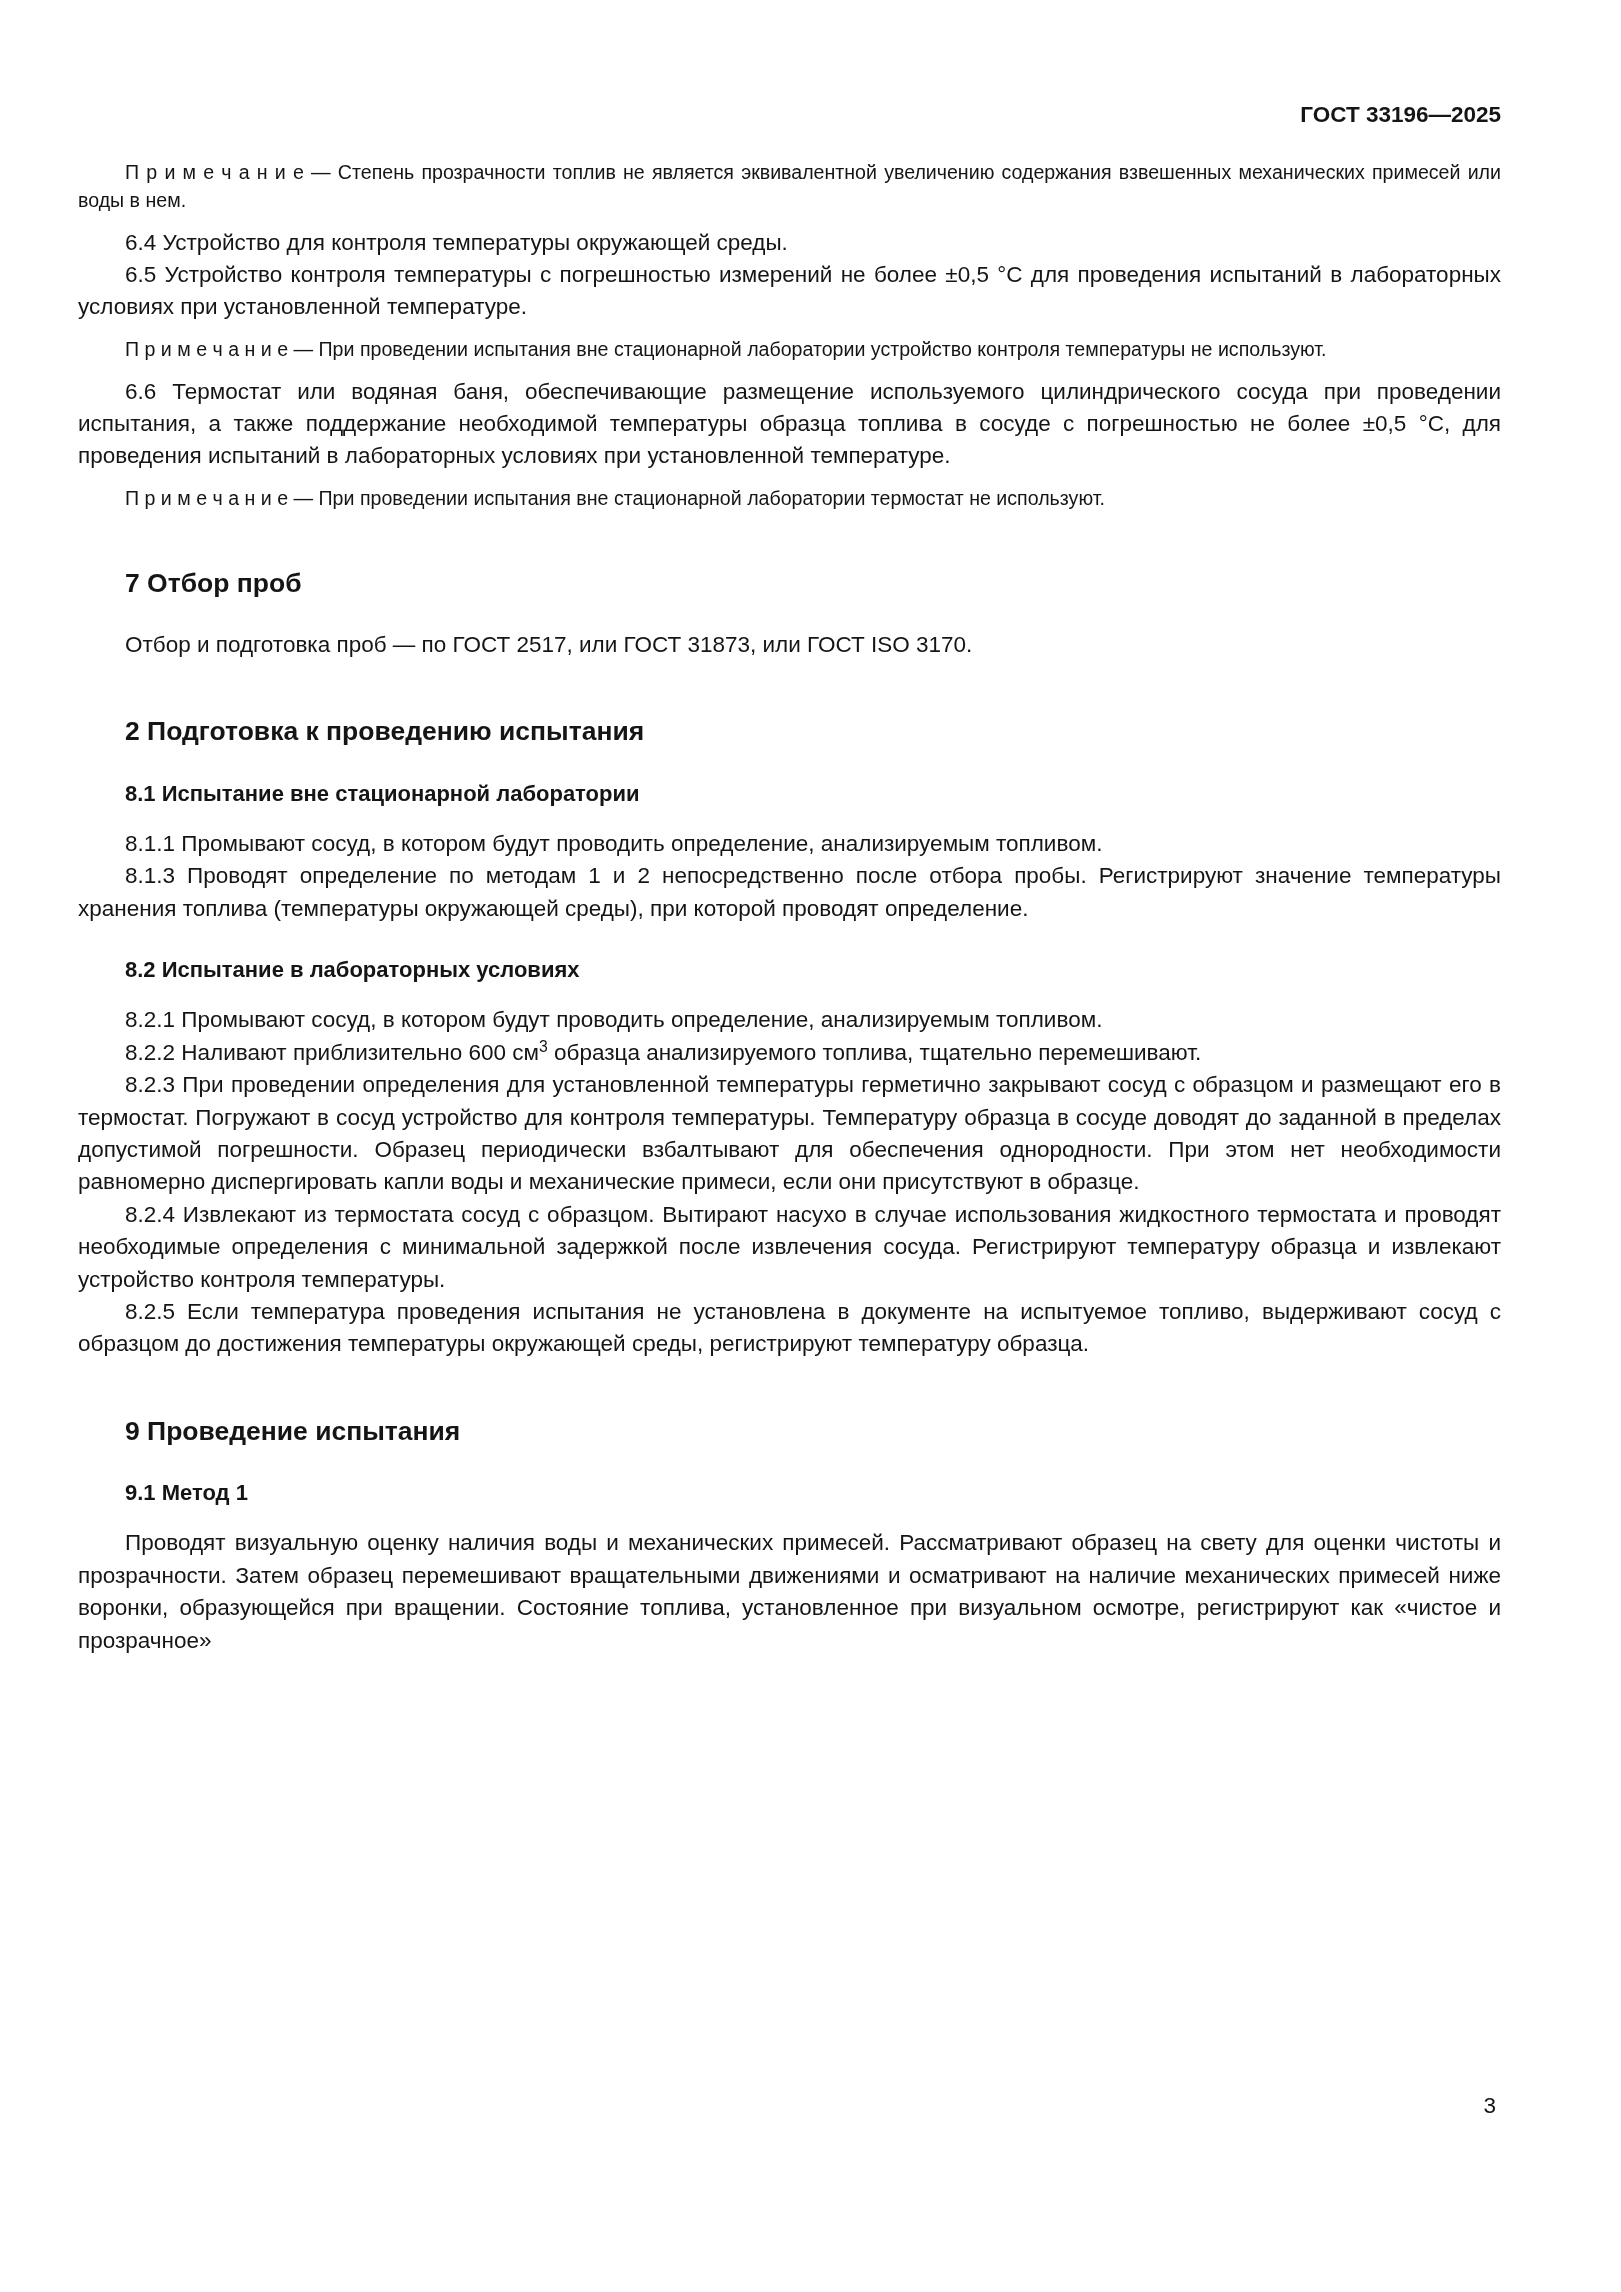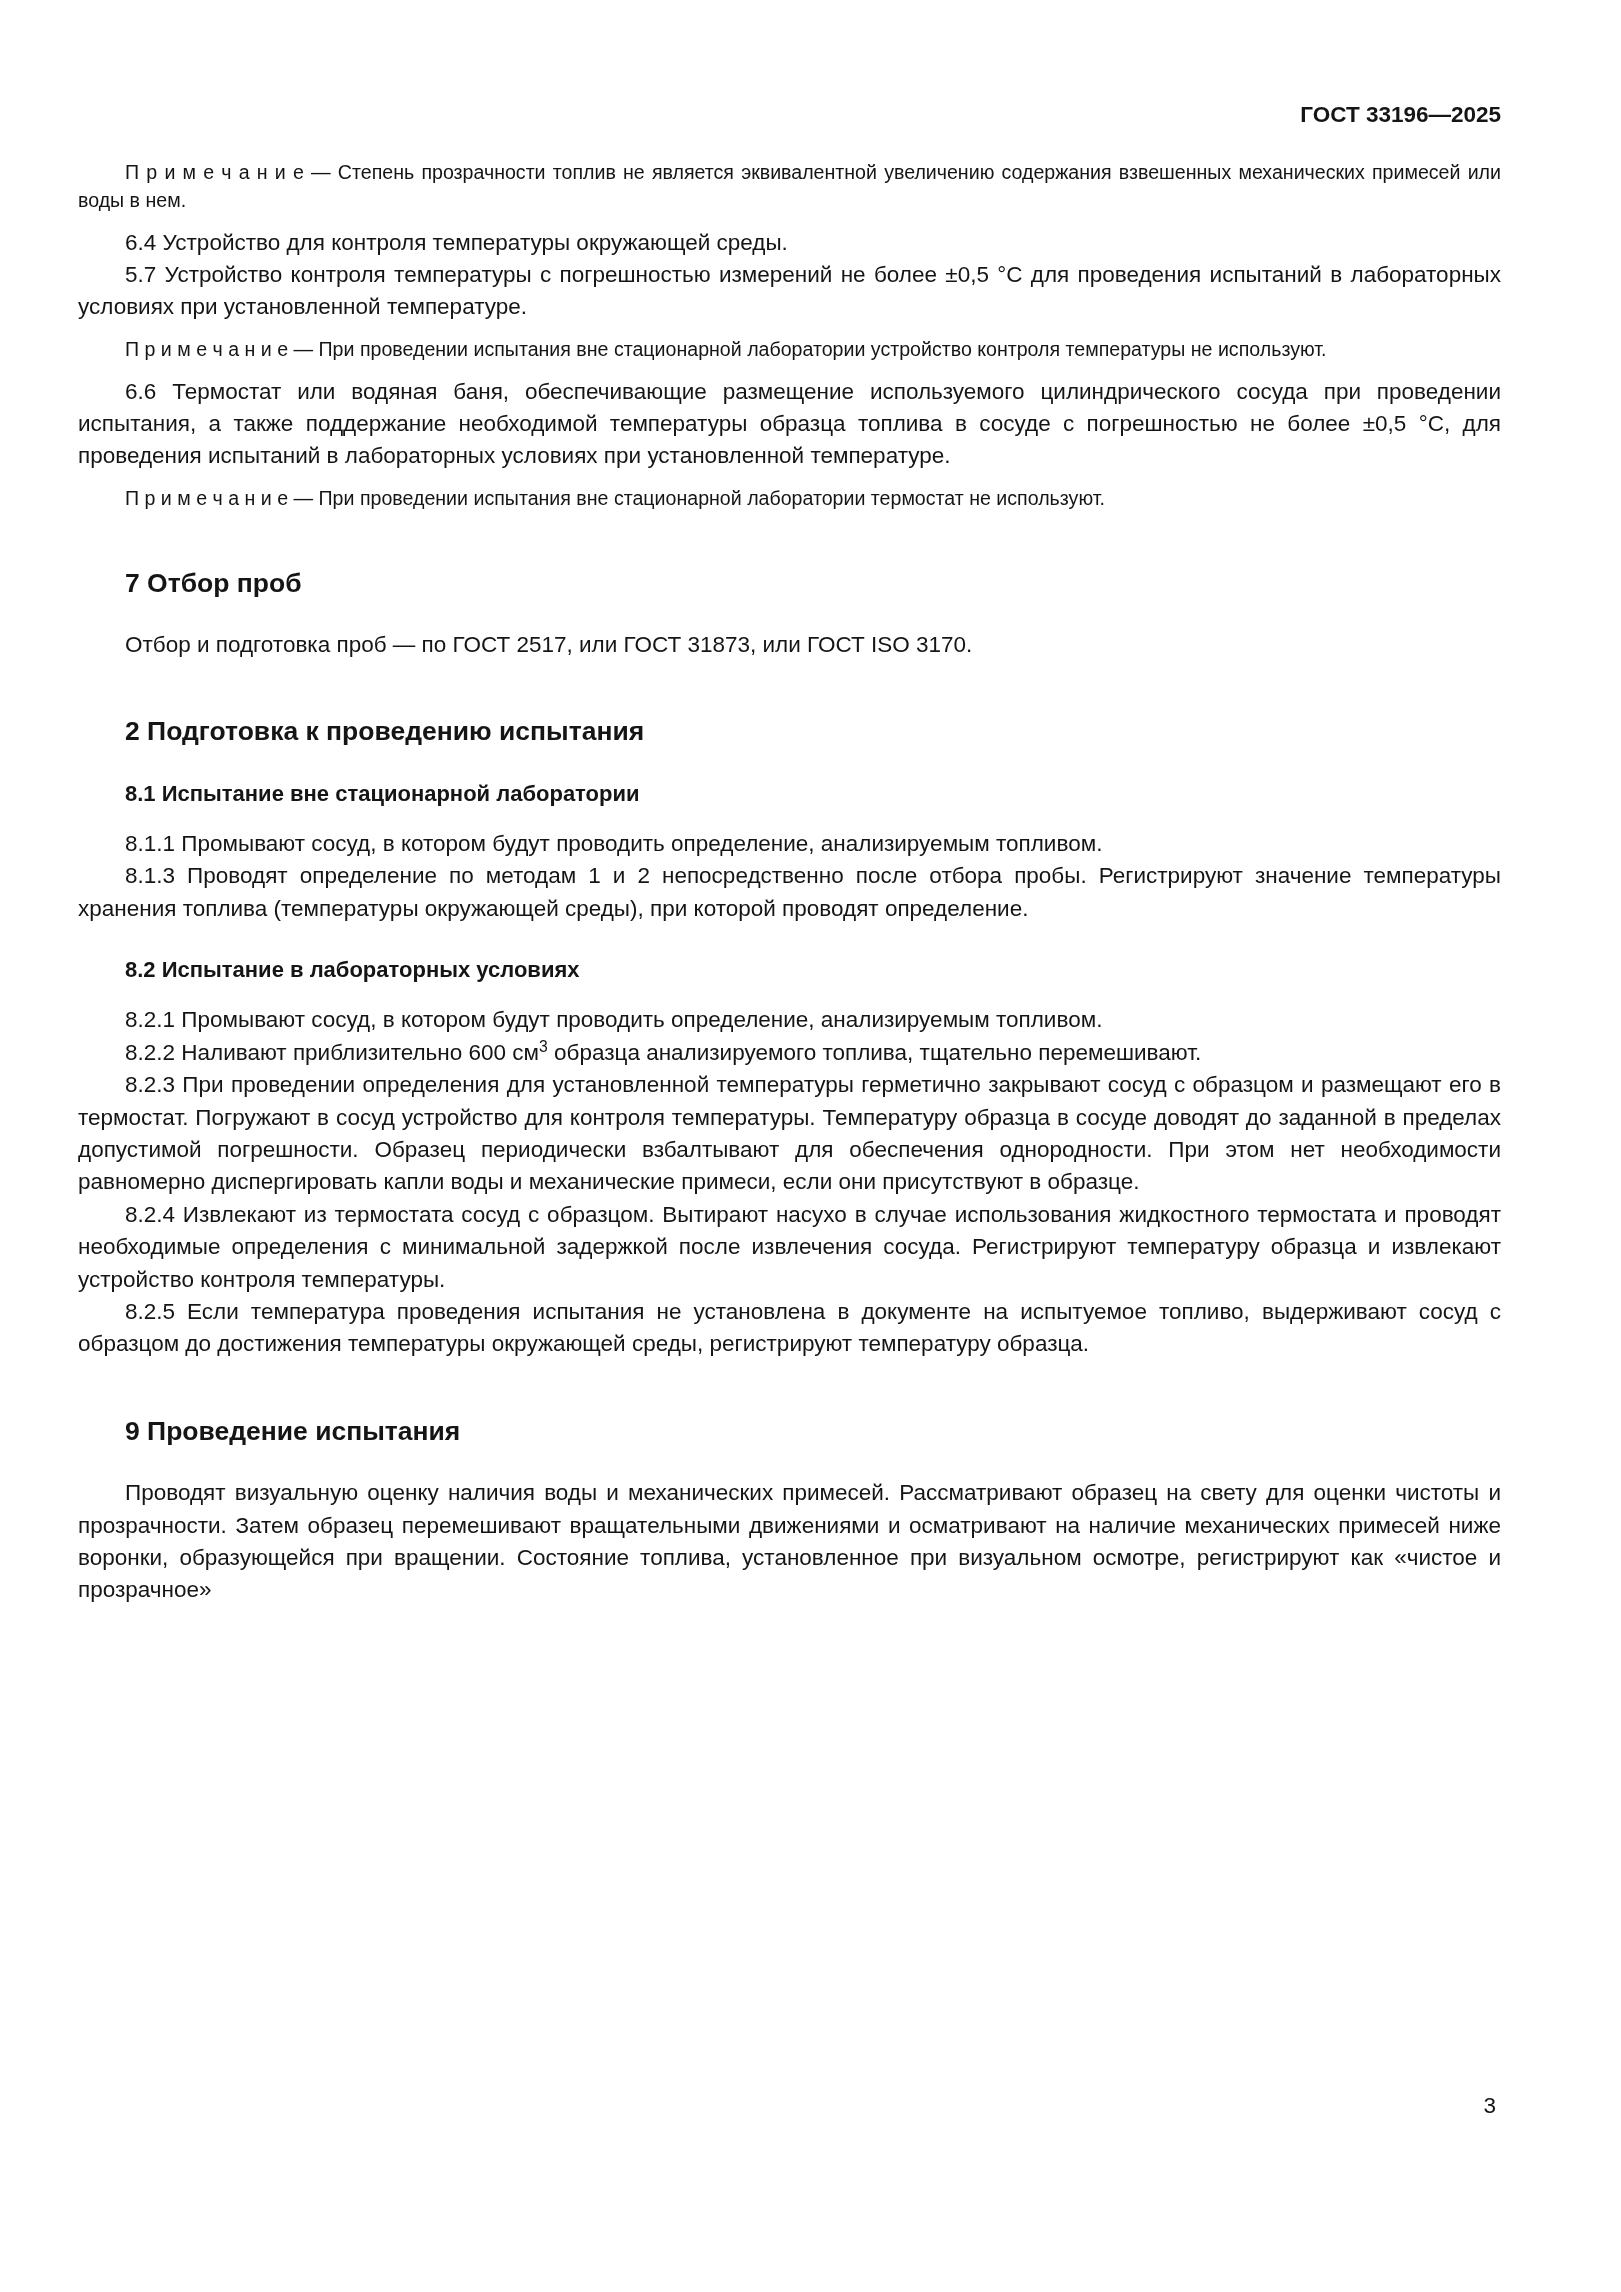--- a/index.html
+++ b/index.html
@@ -77,21 +77,21 @@
 
 <div class="page">
   <div class="content">
 
     <div class="doc-header">ГОСТ 33196—2025</div>
 
 
     <p class="note">П р и м е ч а н и е — Степень прозрачности топлив не является эквивалентной увеличению содержания взвешенных механических примесей или воды в нем.</p>
 
     <p class="para">6.4 Устройство для контроля температуры окружающей среды.</p>
-    <p class="para">5.7 Устройство контроля температуры с погрешностью измерений не более ±0,5 °С для проведения испытаний в лабораторных условиях при установленной температуре.</p>
+    <p class="para">6.5 Устройство контроля температуры с погрешностью измерений не более ±0,5 °С для проведения испытаний в лабораторных условиях при установленной температуре.</p>
 
     <p class="note">П р и м е ч а н и е — При проведении испытания вне стационарной лаборатории устройство контроля температуры не используют.</p>
 
     <p class="para">6.6 Термостат или водяная баня, обеспечивающие размещение используемого цилиндрического сосуда при проведении испытания, а также поддержание необходимой температуры образца топлива в сосуде с погрешностью не более ±0,5 °С, для проведения испытаний в лабораторных условиях при установленной температуре.</p>
 
     <p class="note">П р и м е ч а н и е — При проведении испытания вне стационарной лаборатории термостат не используют.</p>
 
     <div class="h1">7 Отбор проб</div>
 
     <p class="para">Отбор и подготовка проб — по ГОСТ 2517, или ГОСТ 31873, или ГОСТ ISO 3170.</p>
@@ -110,20 +110,21 @@
     <p class="para">8.2.1 Промывают сосуд, в котором будут проводить определение, анализируемым топливом.</p>
 
     <p class="para"><span>8.2.2 Наливают приблизительно 600 см</span><sup>3</sup><span> образца анализируемого топлива, тщательно перемешивают.</span></p>
 
     <p class="para">8.2.3 При проведении определения для установленной температуры герметично закрывают сосуд с образцом и размещают его в термостат. Погружают в сосуд устройство для контроля температуры. Температуру образца в сосуде доводят до заданной в пределах допустимой погрешности. Образец периодически взбалтывают для обеспечения однородности. При этом нет необходимости равномерно диспергировать капли воды и механические примеси, если они присутствуют в образце.</p>
     <p class="para">8.2.4 Извлекают из термостата сосуд с образцом. Вытирают насухо в случае использования жидкостного термостата и проводят необходимые определения с минимальной задержкой после извлечения сосуда. Регистрируют температуру образца и извлекают устройство контроля температуры.</p>
     <p class="para">8.2.5 Если температура проведения испытания не установлена в документе на испытуемое топливо, выдерживают сосуд с образцом до достижения температуры окружающей среды, регистрируют температуру образца.</p>
 
     <div class="h1">9 Проведение испытания</div>
 
+    <div class="h2">9.1 Метод 1</div>
 
     <p class="para">Проводят визуальную оценку наличия воды и механических примесей. Рассматривают образец на свету для оценки чистоты и прозрачности. Затем образец перемешивают вращательными движениями и осматривают на наличие механических примесей ниже воронки, образующейся при вращении. Состояние топлива, установленное при визуальном осмотре, регистрируют как «чистое и прозрачное»</p>
 
   </div>
 
   <div class="page-number">3</div>
 </div>
 
 
 </body></html>

